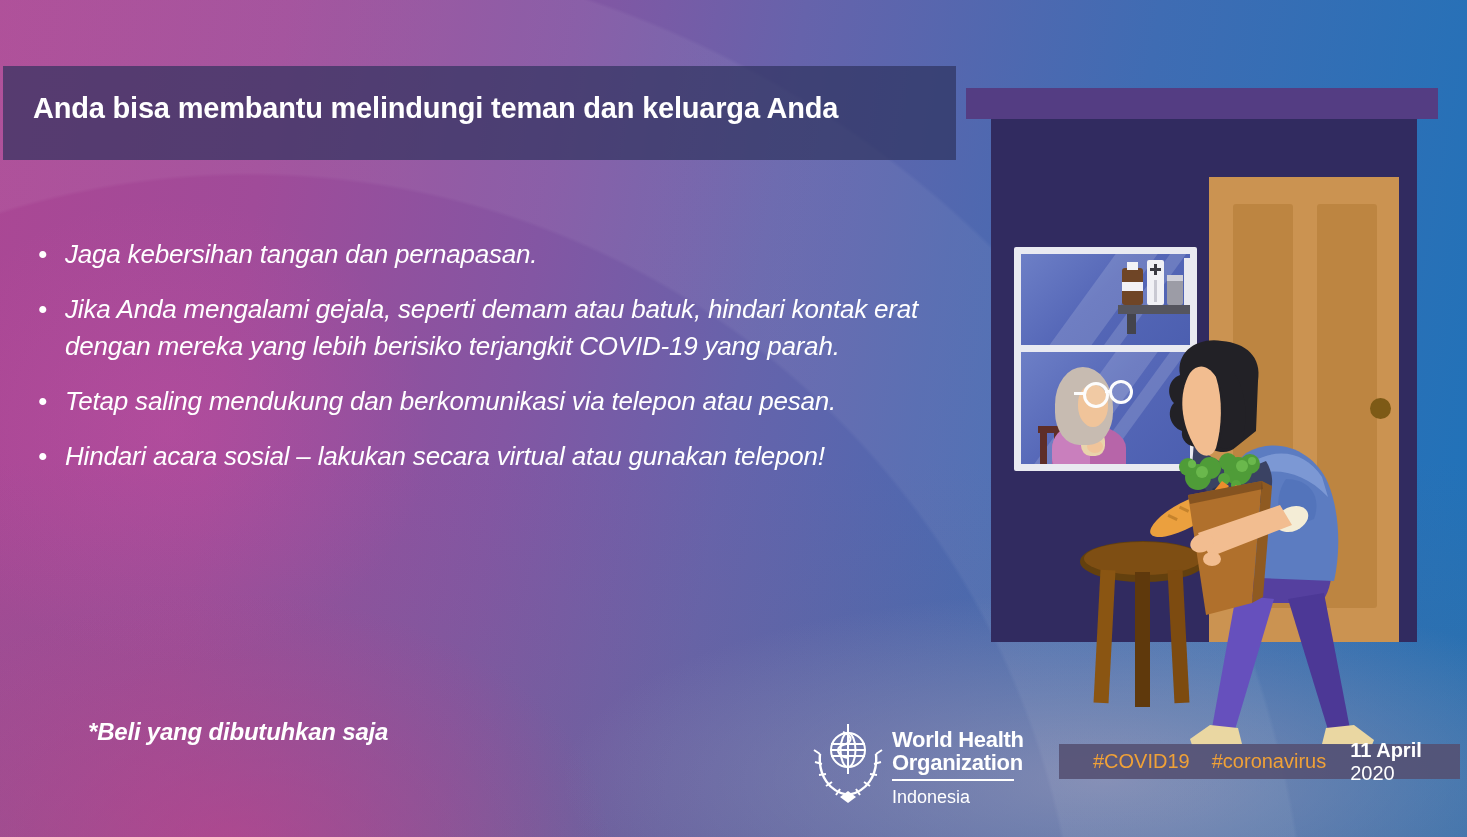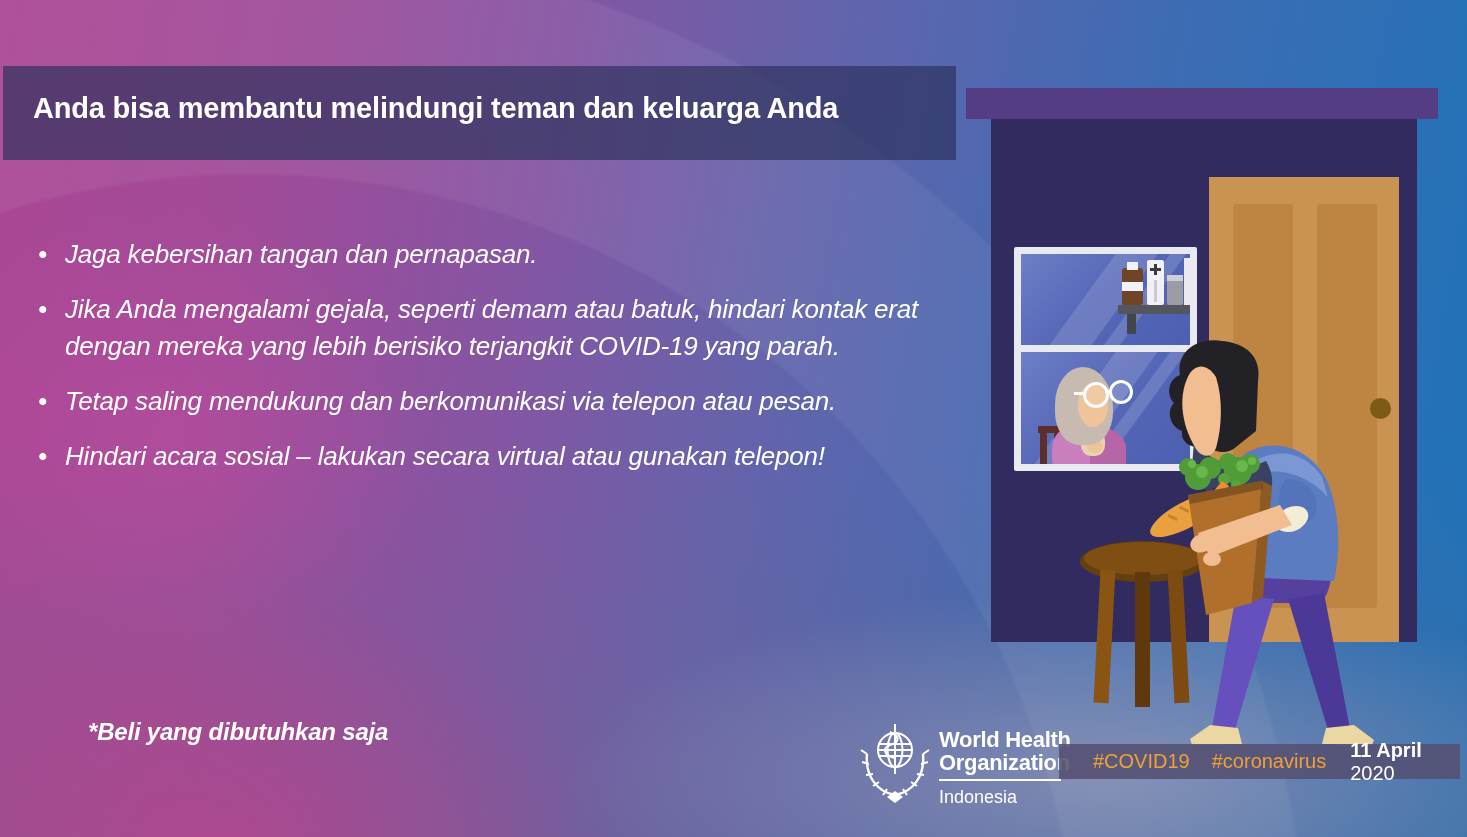--- a/index.html
+++ b/index.html
@@ -69,21 +69,21 @@
   .leg3{left:1171px;top:570px;height:133px;background:#7d4b10;transform:rotate(-3deg);}
   .man-svg{position:absolute;left:1150px;top:335px;width:270px;height:425px;}
   
   .header-band{position:absolute;left:3px;top:66px;width:953px;height:94px;background:rgba(44,48,92,0.68);
     color:#fff;font-weight:bold;font-size:29px;line-height:49px;letter-spacing:-0.2px;padding:18px 0 0 30px;box-sizing:border-box;}
   .bullets{position:absolute;left:38px;top:236px;width:905px;margin:0;padding:0;list-style:none;color:#fff;font-style:italic;}
   .bullets li{position:relative;font-size:26px;line-height:37px;margin-bottom:18px;padding-left:27px;max-width:880px;letter-spacing:-0.2px;}
   .bullets li::before{content:"\2022";position:absolute;left:0;top:0;font-size:26px;}
   .footnote{position:absolute;left:88px;top:718px;color:#fff;font-size:24px;font-weight:bold;font-style:italic;letter-spacing:-0.2px;}
   
-  .who{position:absolute;left:857px;top:720px;display:flex;color:#fff;justify-content:flex-end;}
+  .who{position:absolute;left:810px;top:720px;display:flex;color:#fff;justify-content:flex-end;}
   .who-emblem{width:76px;height:86px;}
   .who-text{margin-left:6px;padding-top:8px;}
   .who-l1,.who-l2{font-size:22px;font-weight:bold;line-height:23px;letter-spacing:-0.3px;}
   .who-divider{width:122px;height:2px;background:#fff;margin-top:5px;}
   .who-country{font-size:18px;margin-top:6px;}
   
   .hashbar{position:absolute;left:1059px;top:744px;width:401px;height:35px;background:rgba(84,80,114,0.88);
     display:flex;align-items:center;font-size:20px;}
   .hashbar .tag{color:#f0a137;font-weight:normal;}
   .hashbar .t1{margin-left:34px;} .hashbar .t2{margin-left:22px;}

